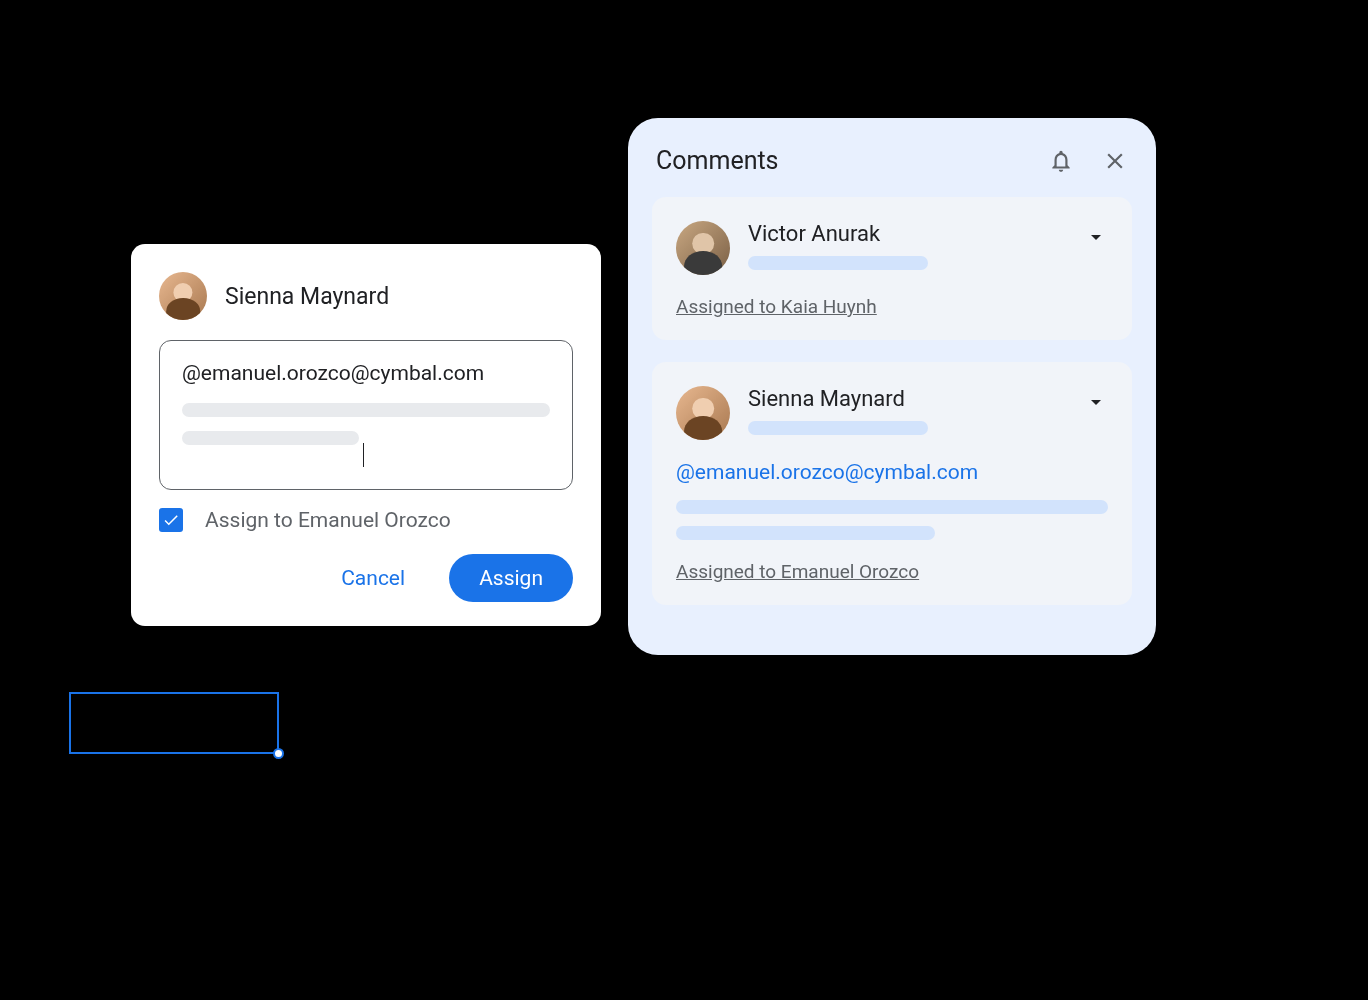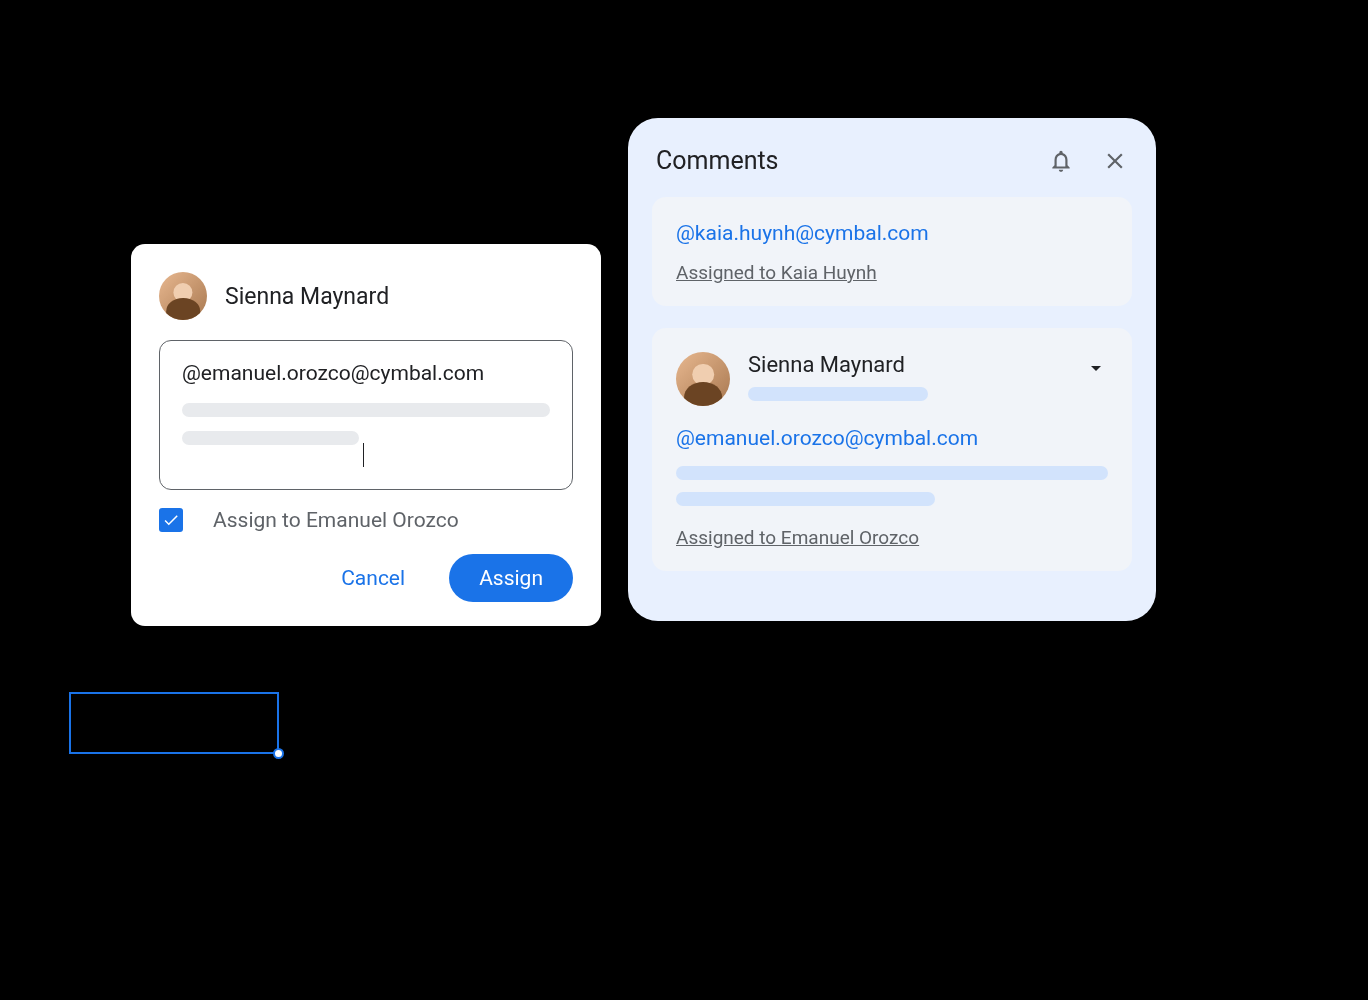--- a/index.html
+++ b/index.html
@@ -115,21 +115,21 @@
       margin-left: 4px;
     }
     .skeleton-blue {
       height: 14px;
       border-radius: 7px;
       background: #d2e3fc;
     }
     .assign-row {
       display: flex;
       align-items: center;
-      gap: 30px;
+      gap: 22px;
       margin-bottom: 22px;
     }
     .checkbox {
       width: 24px;
       height: 24px;
       border-radius: 3px;
       background: #1a73e8;
       display: flex;
       align-items: center;
       justify-content: center;
@@ -311,21 +311,30 @@
     <div class="panel-title">Comments</div>
     <svg class="panel-icon" viewBox="0 0 24 24">
         <path fill="currentColor" d="M12 22c1.1 0 2-.9 2-2h-4c0 1.1.9 2 2 2zm6-6v-5c0-3.07-1.63-5.64-4.5-6.32V4c0-.83-.67-1.5-1.5-1.5s-1.5.67-1.5 1.5v.68C7.64 5.36 6 7.92 6 11v5l-2 2v1h16v-1l-2-2zm-2 1H8v-6c0-2.48 1.51-4.5 4-4.5s4 2.02 4 4.5v6z"></path>
       </svg>
     <svg class="panel-icon" viewBox="0 0 24 24">
         <path fill="currentColor" d="M19 6.41L17.59 5 12 10.59 6.41 5 5 6.41 10.59 12 5 17.59 6.41 19 12 13.41 17.59 19 19 17.59 13.41 12z"></path>
       </svg>
   </div>
 
   <div class="comment-card">
-    <div class="mention-link">@kaia.huynh@cymbal.com</div>
+    <div class="comment-top">
+      <div class="avatar-sm victor"></div>
+      <div class="comment-name-col">
+        <div class="comment-name">Victor Anurak</div>
+        <div class="comment-meta-bar"></div>
+      </div>
+      <svg class="chevron-btn" viewBox="0 0 24 24">
+          <path fill="#202124" d="M7 10l5 5 5-5z"></path>
+        </svg>
+    </div>
     <div class="assigned-text">Assigned to Kaia Huynh</div>
   </div>
 
   <div class="comment-card">
     <div class="comment-top">
       <div class="avatar-sm sienna"></div>
       <div class="comment-name-col">
         <div class="comment-name">Sienna Maynard</div>
         <div class="comment-meta-bar"></div>
       </div>

